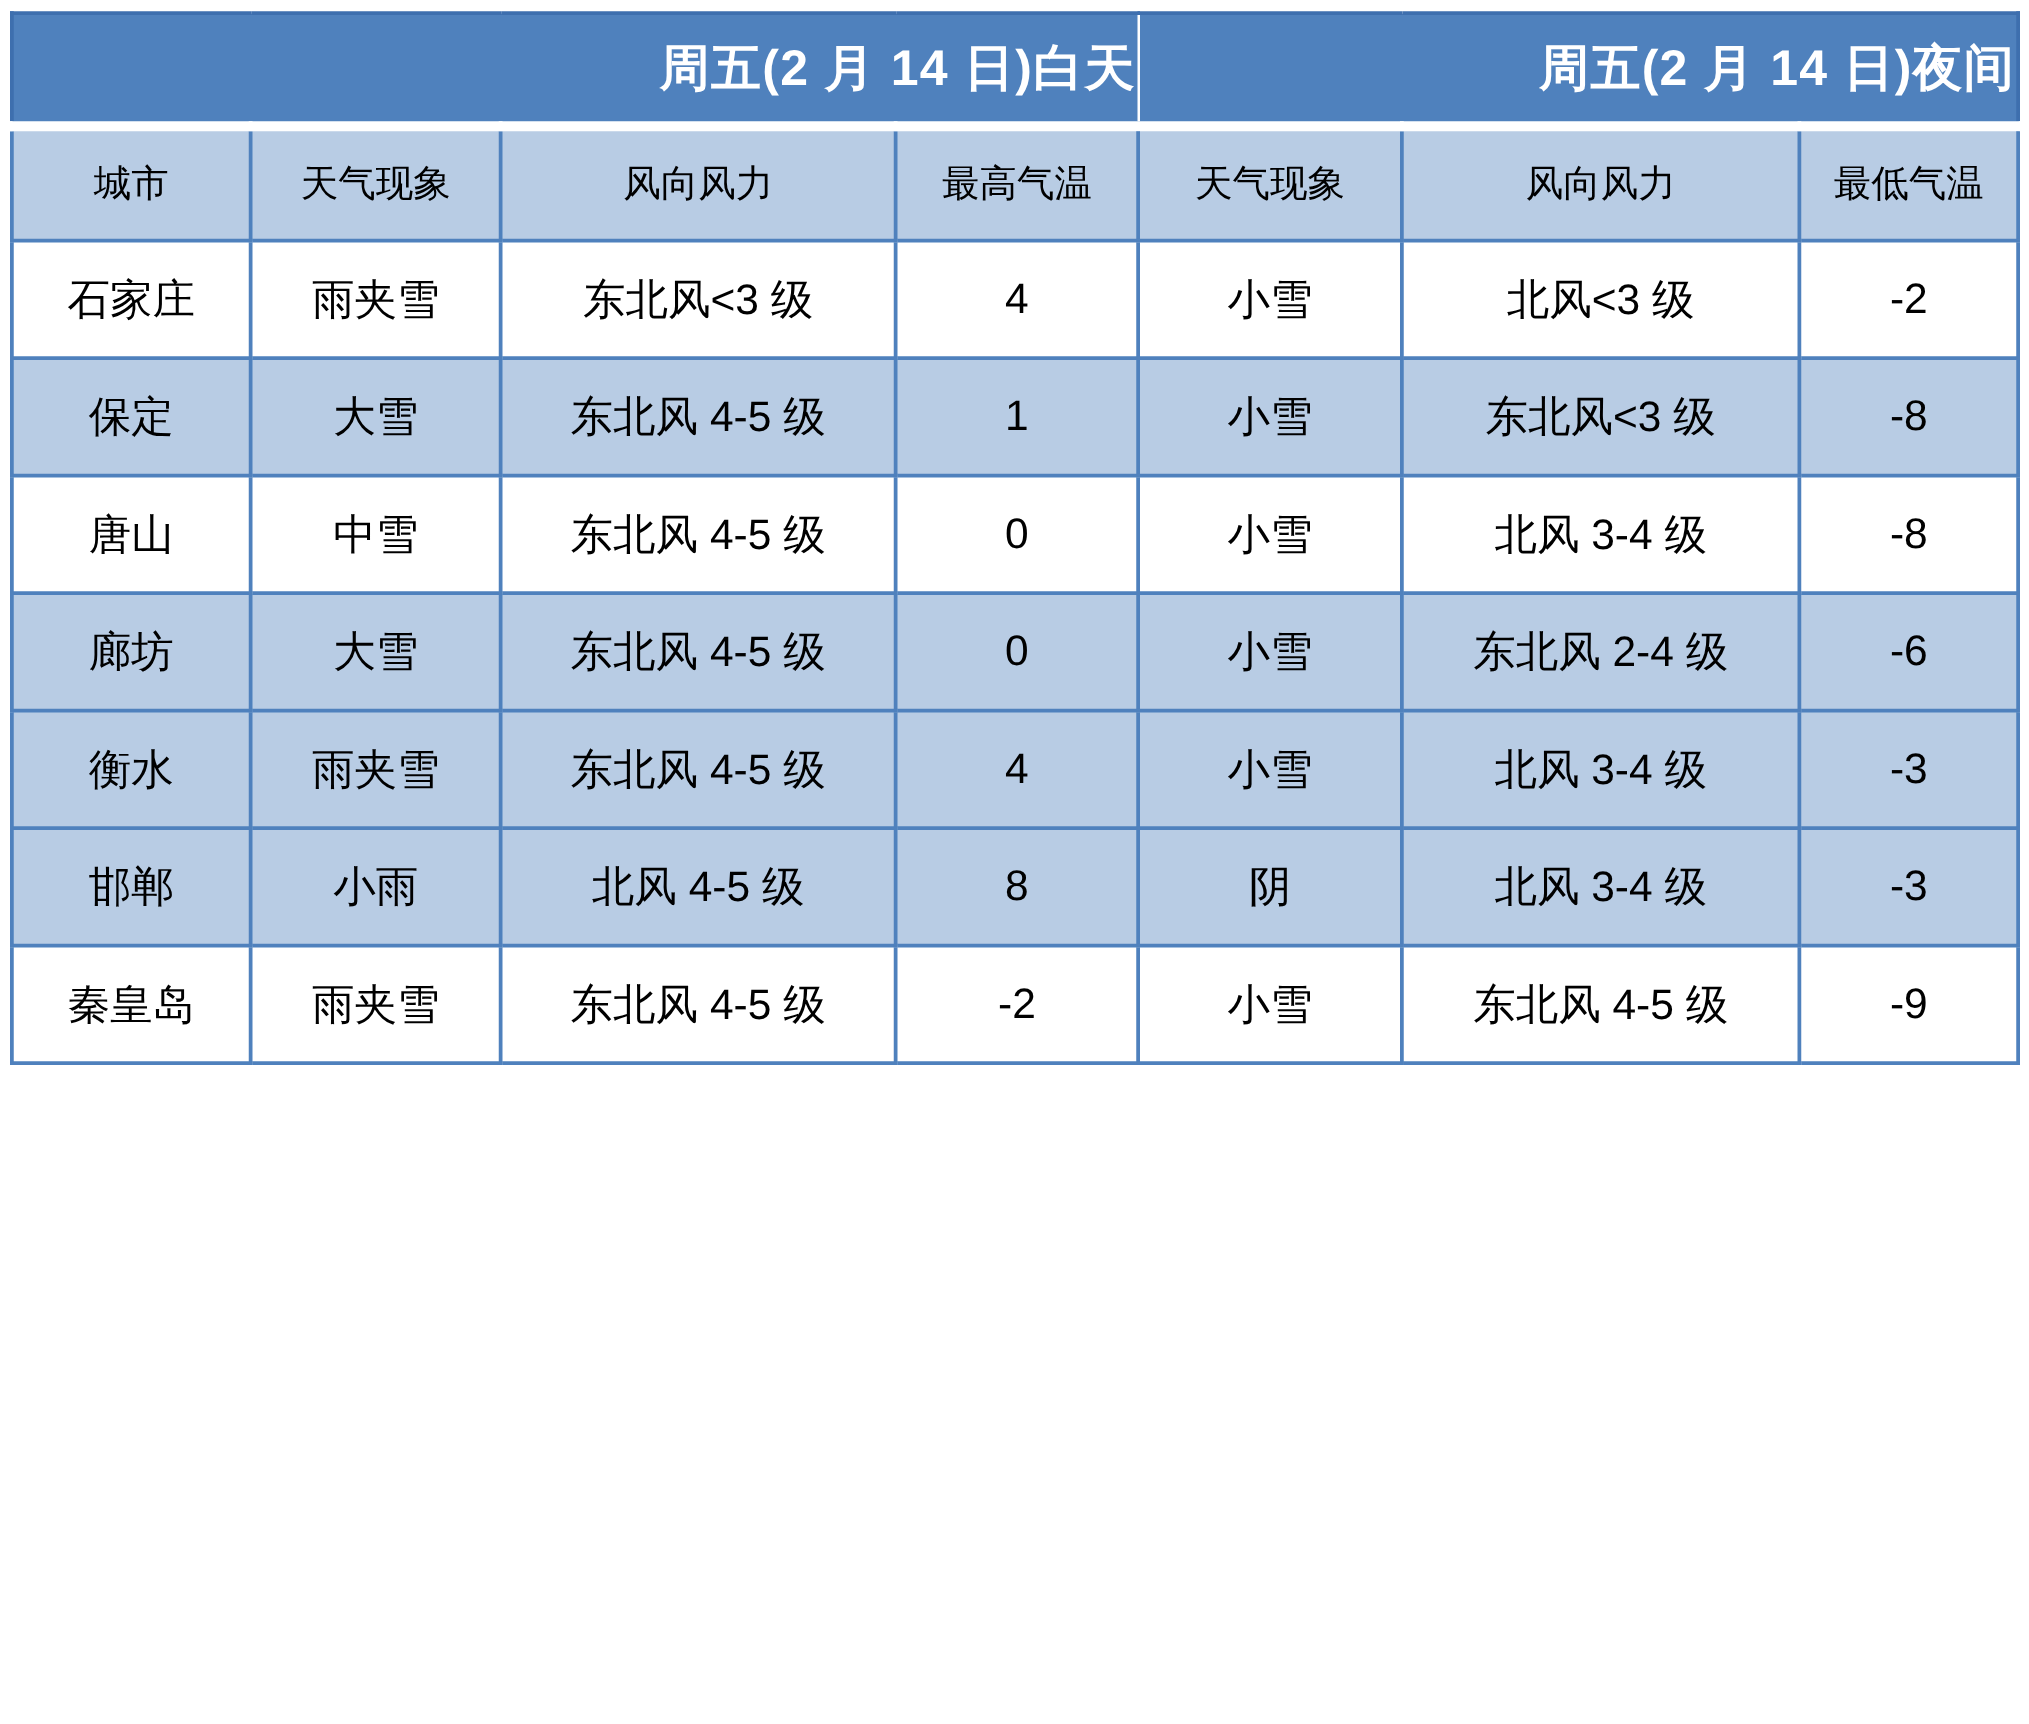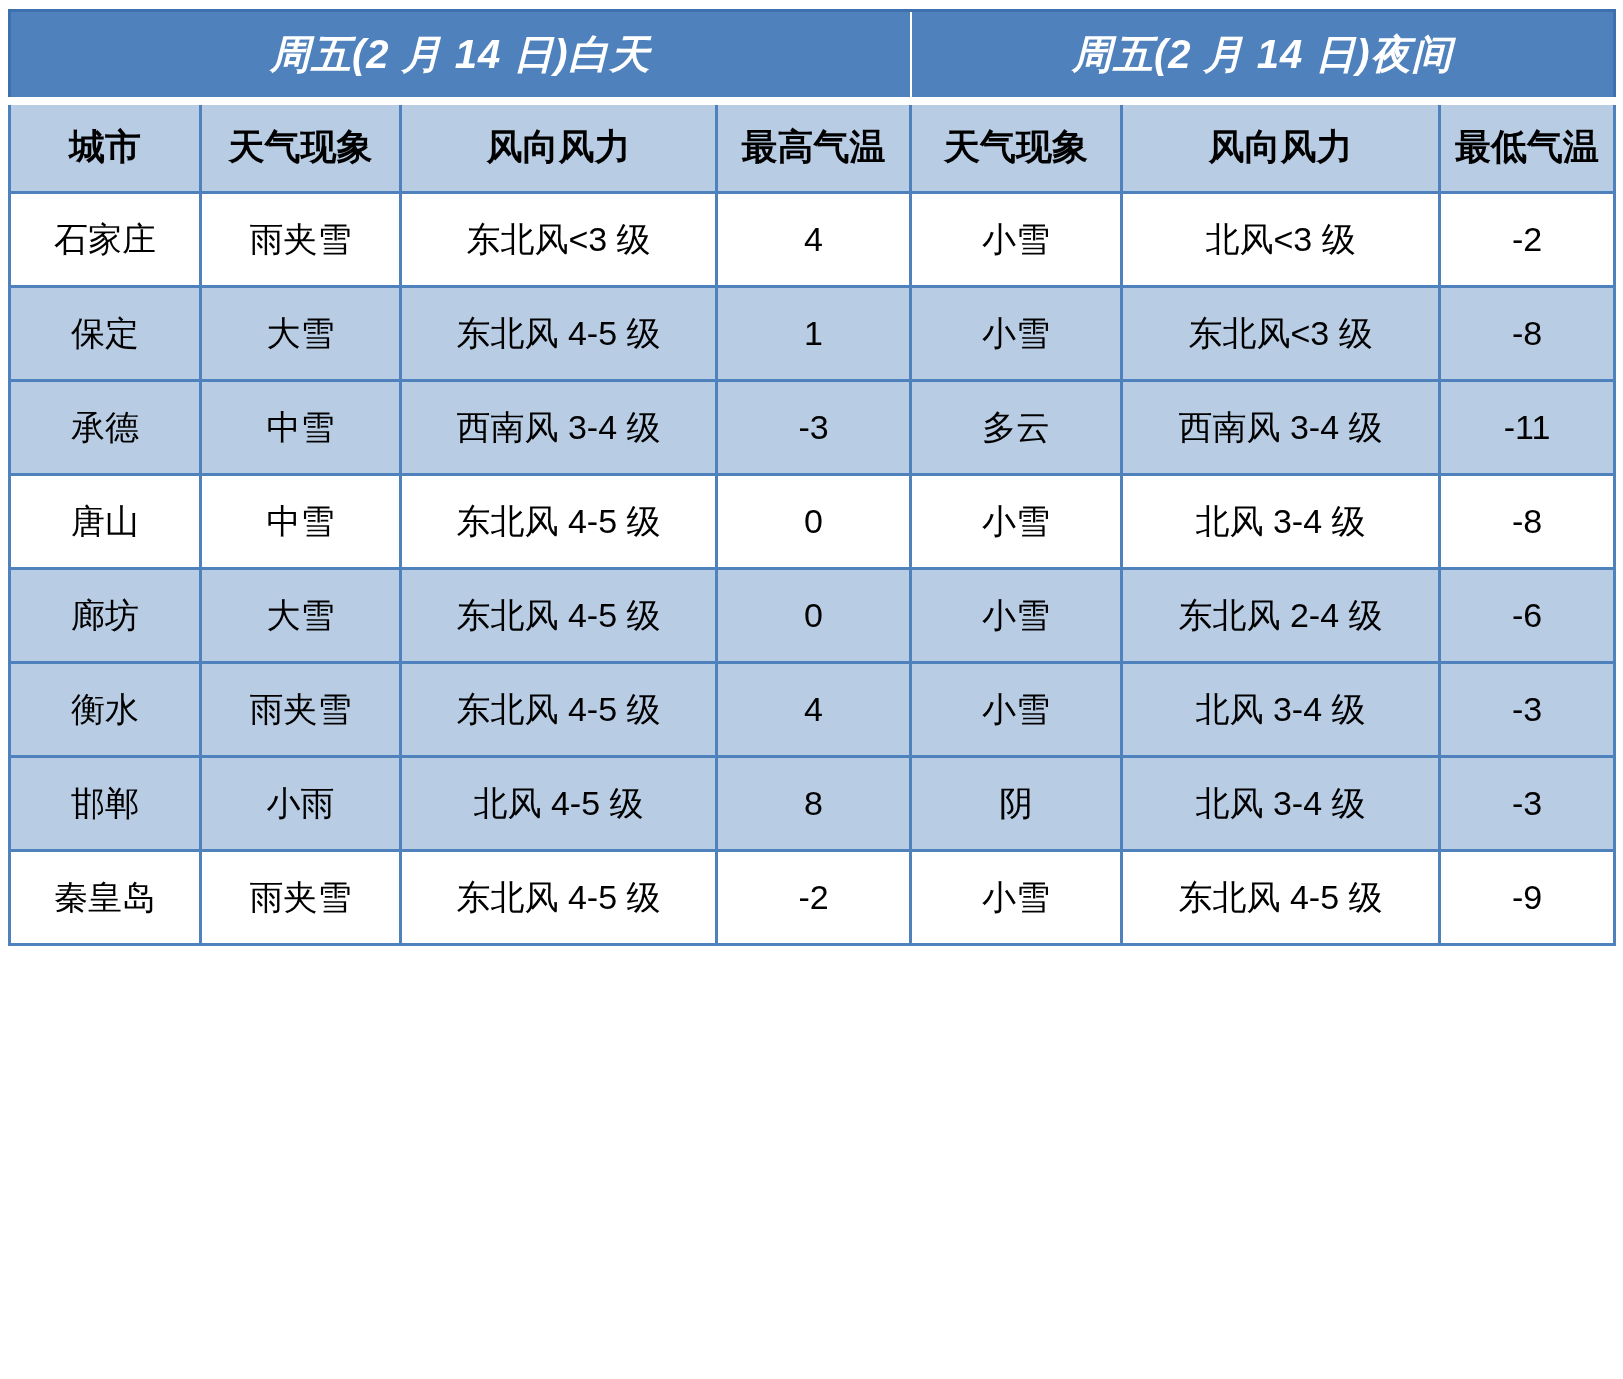--- a/index.html
+++ b/index.html
@@ -29,34 +29,33 @@
     border-collapse:collapse;
     border:3px solid var(--outer-border);
   }
   
   tr.band th{
     background:var(--header-bg);
     color:var(--header-text);
     font-weight:bold;
     font-size:40px;
     height:90px;
-    text-align:center;
+    text-align:right;
     vertical-align:middle;
     border:0;
     border-bottom:8px solid var(--gap);
     letter-spacing:1px;
-    font-style:italic;
   }
   tr.band th.day{border-right:2px solid var(--gap);}
   tr.band th.night{border-left:2px solid var(--gap);}
   
   tr.cols th{
     background:var(--alt-row-bg);
-    font-weight:bold;
-    font-size:36px;
+    font-weight:normal;
+    font-size:30px;
     height:92px;
     text-align:center;
     vertical-align:middle;
     border:3px solid var(--border);
     border-top:0;
   }
   
   tbody td{
     background:var(--row-bg);
     font-size:34px;
@@ -108,29 +107,20 @@
         </tr>
         <tr class="alt">
           <td>保定</td>
           <td>大雪</td>
           <td>东北风 4-5 级</td>
           <td>1</td>
           <td>小雪</td>
           <td>东北风&lt;3 级</td>
           <td>-8</td>
         </tr>
-        <tr class="alt">
-          <td>承德</td>
-          <td>中雪</td>
-          <td>西南风 3-4 级</td>
-          <td>-3</td>
-          <td>多云</td>
-          <td>西南风 3-4 级</td>
-          <td>-11</td>
-        </tr>
         <tr>
           <td>唐山</td>
           <td>中雪</td>
           <td>东北风 4-5 级</td>
           <td>0</td>
           <td>小雪</td>
           <td>北风 3-4 级</td>
           <td>-8</td>
         </tr>
         <tr class="alt">

